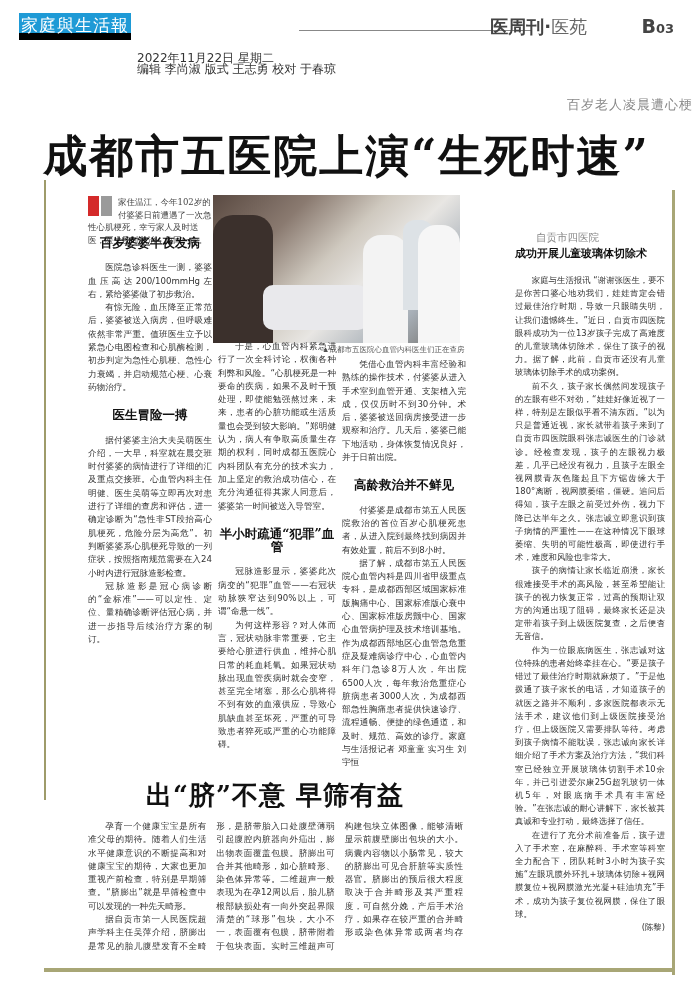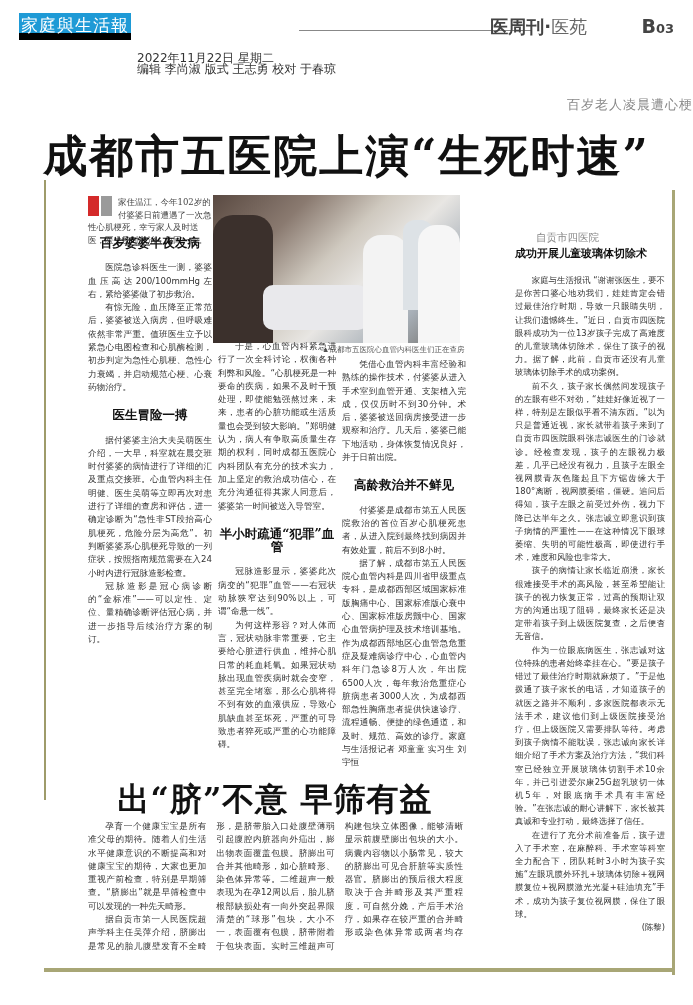--- a/index.html
+++ b/index.html
@@ -48,21 +48,21 @@
   .caption { position: absolute; left: 322px; top: 345px; font-family: Liberation Sans, sans-serif; font-size: 7.5px; color: #555; white-space: nowrap; }
 
   
   .side-kicker { position: absolute; left: 536px; top: 231px; font-size: 10.5px; color: #888; }
   .side-title { position: absolute; left: 515px; top: 246px; font-size: 11px; font-weight: bold; color: #111; white-space: nowrap; }
   .side-col { left: 515px; top: 266px; width: 150px; font-size: 8.4px; line-height: 13.2px; margin-top: 8px; }
   .side-author { text-align: right; }
 
   
   .story2-head { position: absolute; left: 80px; top: 778px; width: 390px; text-align: center; font-family: "DejaVu Serif", serif;
-                 font-weight: bold; font-size: 32px; letter-spacing: 1px; color: #111; }
+                 font-weight: bold; font-size: 26px; letter-spacing: 1px; color: #111; }
 </style>
 </head>
 <body>
 
 <div class="masthead">
   <div class="logo">家庭與生活報</div>
   <div class="meta">
     <div>2022年11月22日  星期二</div>
     <div>编辑 李尚淑 版式 王志勇 校对 于春琼</div>
   </div>

